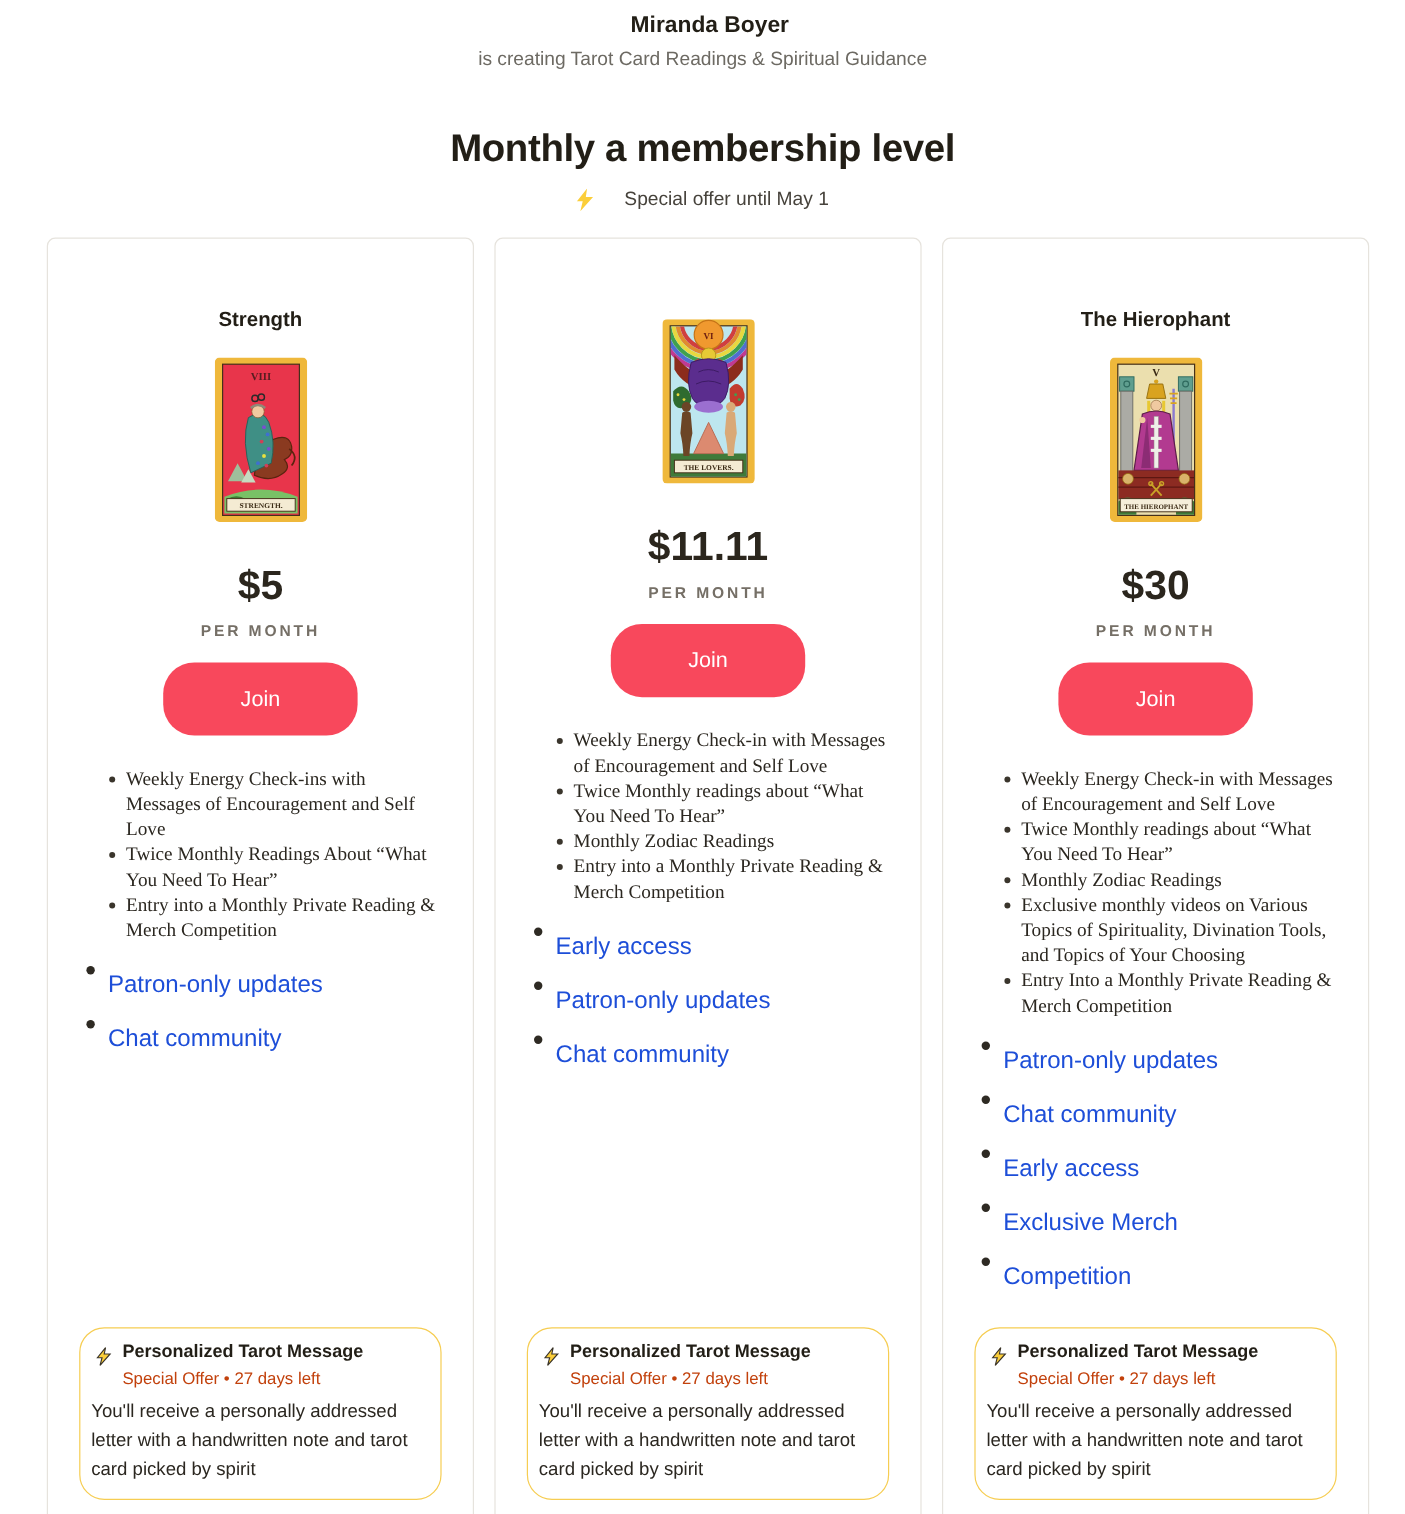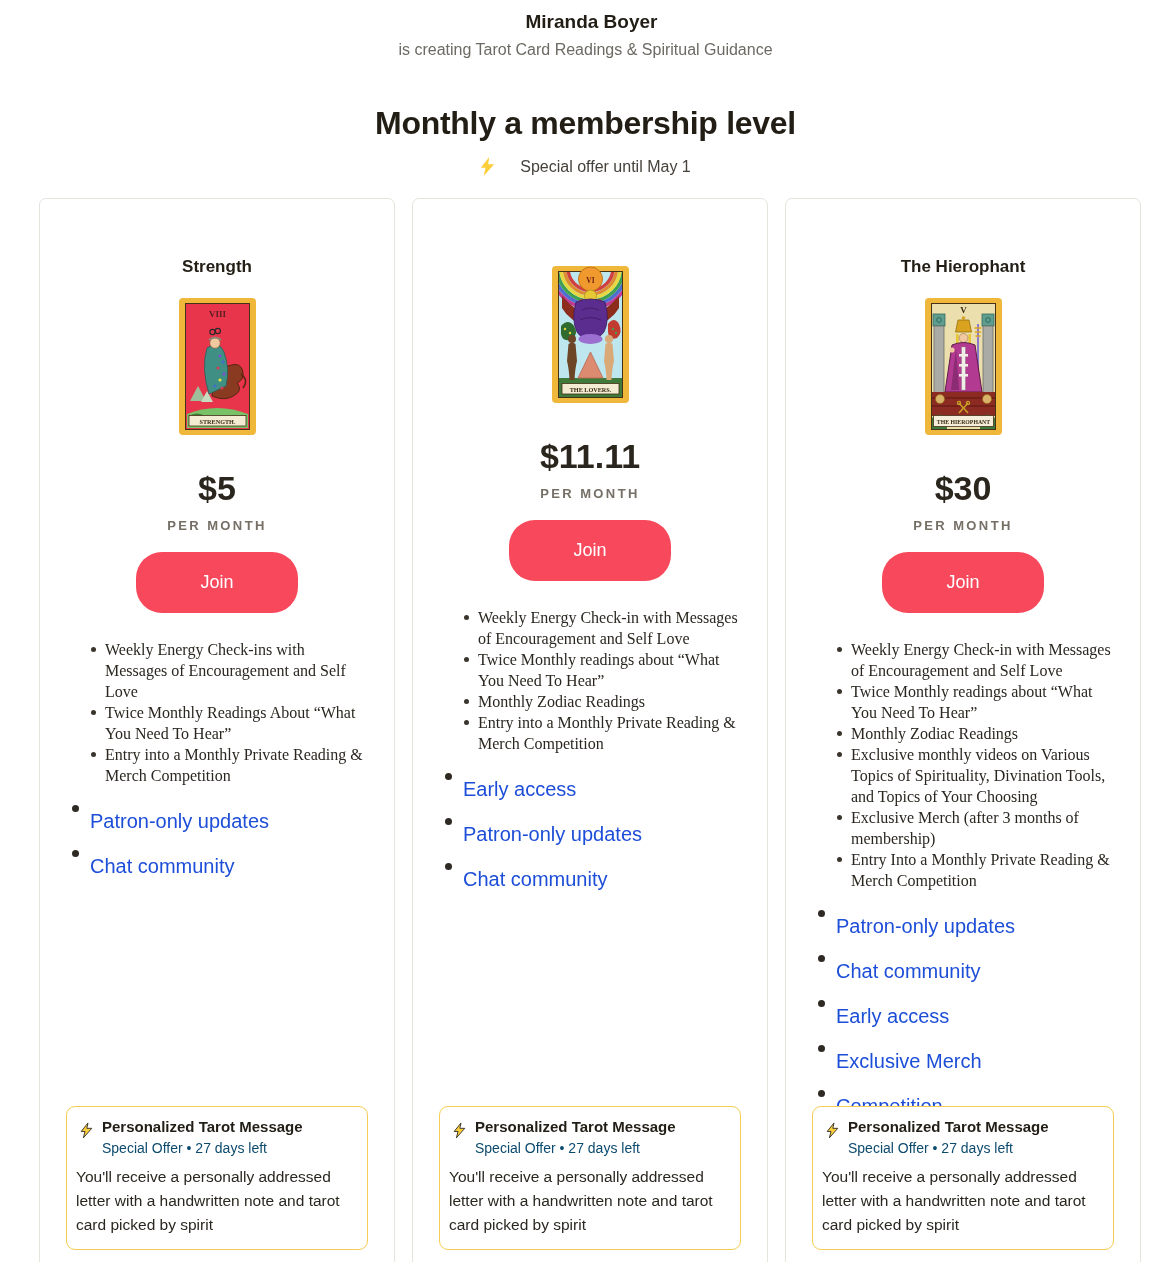--- a/index.html
+++ b/index.html
@@ -36,27 +36,27 @@
 
   .std{margin:14px 0 0;padding:0 0 0 2px;list-style:none;}
   .std li{display:flex;align-items:flex-start;margin-top:15px;
     font-size:20px;line-height:18px;color:#1d4ed8;flex-direction:column;}
   .std li:first-child{margin-top:2px;}
   .sb-dot{flex:none;width:7px;height:7px;border-radius:50%;background:#2e2a23;
     margin:5px 0 0 2px;}
   .sb-label{margin-left:20px;}
 
   .offer-box{position:absolute;top:907px;left:26px;right:26px;background:#fff;
-    border:1.5px solid #f6cd52;border-radius:9px;padding:11px 12px 12px 8px;
+    border:1.5px solid #f6cd52;border-radius:21px;padding:11px 12px 12px 8px;
     box-sizing:border-box;}
   .offer-head{display:flex;align-items:flex-start;padding-left:5px;}
   .offer-bolt{flex:none;margin-top:3px;}
   .offer-titles{margin-left:9px;}
   .offer-title{font-size:15px;font-weight:700;color:#221e16;line-height:18px;}
-  .offer-meta{margin-top:4px;font-size:14px;color:#0c4a6e;line-height:16px;}
+  .offer-meta{margin-top:4px;font-size:14px;color:#c2410c;line-height:16px;}
   .offer-desc{margin-top:9px;font-size:15.5px;line-height:24px;color:#2b2720;padding-left:1px;}
 
   .tarot text{font-family:"Liberation Serif",serif;font-weight:bold;}
 </style>
 </head>
 <body>
 
 <header class="header">
   <div class="creator-name">Miranda Boyer</div>
   <div class="creator-subtitle">is creating Tarot Card Readings &amp; Spiritual Guidance</div>
@@ -272,21 +272,20 @@
 
     <div class="price">$30</div>
     <div class="cadence">PER MONTH</div>
     <button class="join">Join</button>
 
     <ul class="custom">
         <li>Weekly Energy Check-in with Messages of Encouragement and Self Love</li>
         <li>Twice Monthly readings about “What You Need To Hear”</li>
         <li>Monthly Zodiac Readings</li>
         <li>Exclusive monthly videos on Various Topics of Spirituality, Divination Tools, and Topics of Your Choosing</li>
-        <li>Exclusive Merch  (after 3 months of membership)</li>
         <li>Entry Into a Monthly Private Reading &amp; Merch Competition</li>
       </ul>
     <ul class="std">
         <li>
           <span class="sb-dot"></span>
           <span class="sb-label">Patron-only updates</span>
         </li>
         <li>
           <span class="sb-dot"></span>
           <span class="sb-label">Chat community</span>

